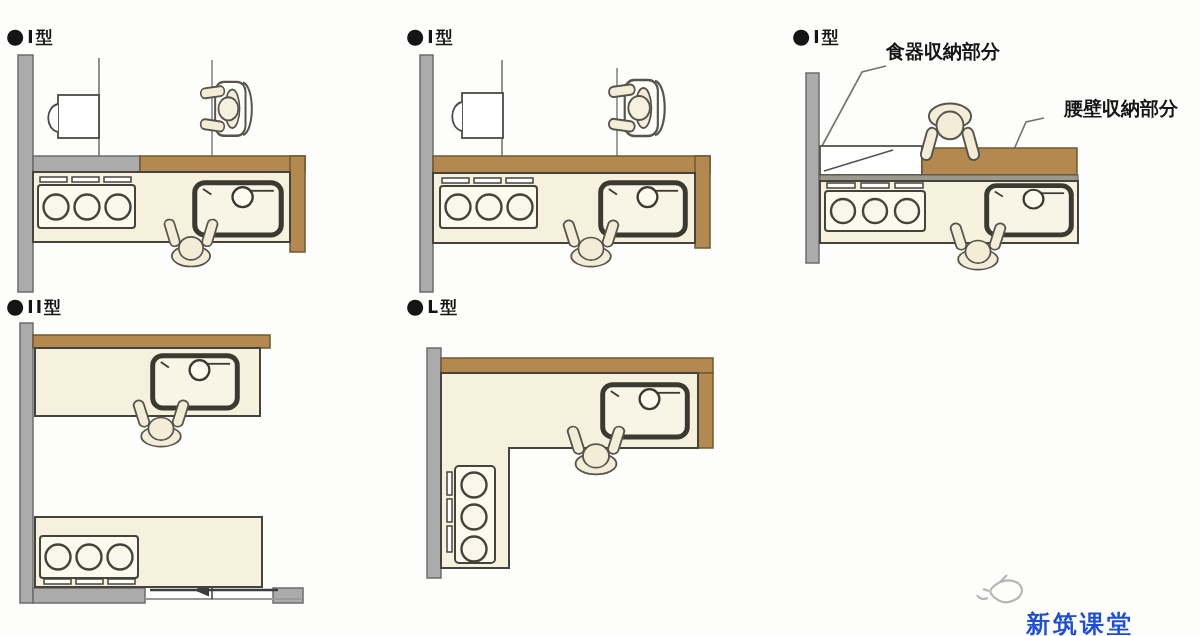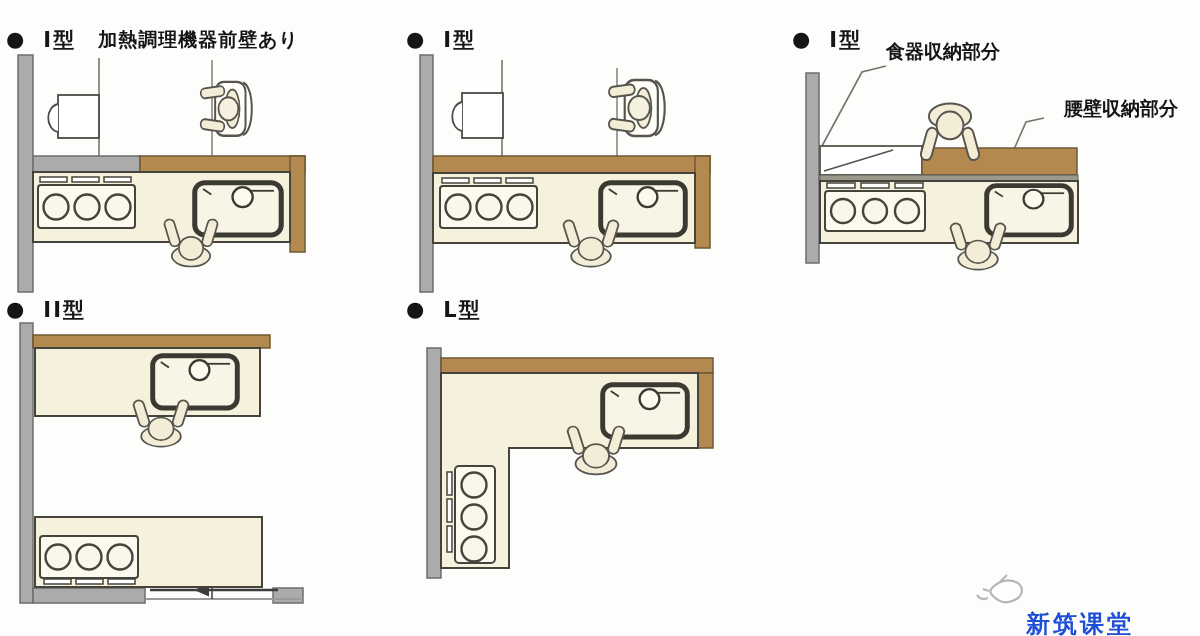--- a/index.html
+++ b/index.html
@@ -5,21 +5,21 @@
   html,body{margin:0;padding:0;background:#ffffff;}
   .canvas{
     position:relative;width:1200px;height:636px;overflow:hidden;
     background:#fdfdfb;
     font-family:"DejaVu Sans","Liberation Sans",sans-serif;
     color:#151515;
   }
   svg{position:absolute;left:0;top:0;}
   .hdr{position:absolute;display:flex;align-items:center;font-weight:700;white-space:nowrap;z-index:3;}
   .marker{font-size:21px;line-height:1;transform:translateY(-1px);}
-  .type{font-size:21px;margin-left:19px;letter-spacing:2px;}
+  .type{font-size:17px;margin-left:3px;letter-spacing:2px;}
   .ann{font-size:19px;margin-left:22px;letter-spacing:1px;}
   .float-label{position:absolute;font-size:19px;font-weight:700;white-space:nowrap;z-index:3;}
   .watermark{position:absolute;left:1026px;top:608px;font-size:24px;font-weight:700;
     color:#1d4ed8;letter-spacing:3px;z-index:3;white-space:nowrap;}
 </style>
 </head>
 <body>
 
 <div class="canvas">
 
@@ -169,21 +169,20 @@
     <path d="M988,598 q-7,3 -11,-3"></path>
     <path d="M992,588 q12,-12 26,-5 q8,7 0,15 q-13,9 -24,-1 q-6,-5 -2,-9"></path>
     <path d="M1000,582 l7,-7"></path>
     <path d="M983,589 l6,2"></path>
   </g>
 </svg>
 
 <div class="hdr" style="left:6px;top:26px">
   <span class="marker">●</span>
   <span class="type">I型</span>
-  <span class="ann">加熱調理機器前壁あり</span>
 </div>
 
 <div class="hdr" style="left:406px;top:26px">
   <span class="marker">●</span>
   <span class="type">I型</span>
 </div>
 
 <div class="hdr" style="left:792px;top:26px">
   <span class="marker">●</span>
   <span class="type">I型</span>

